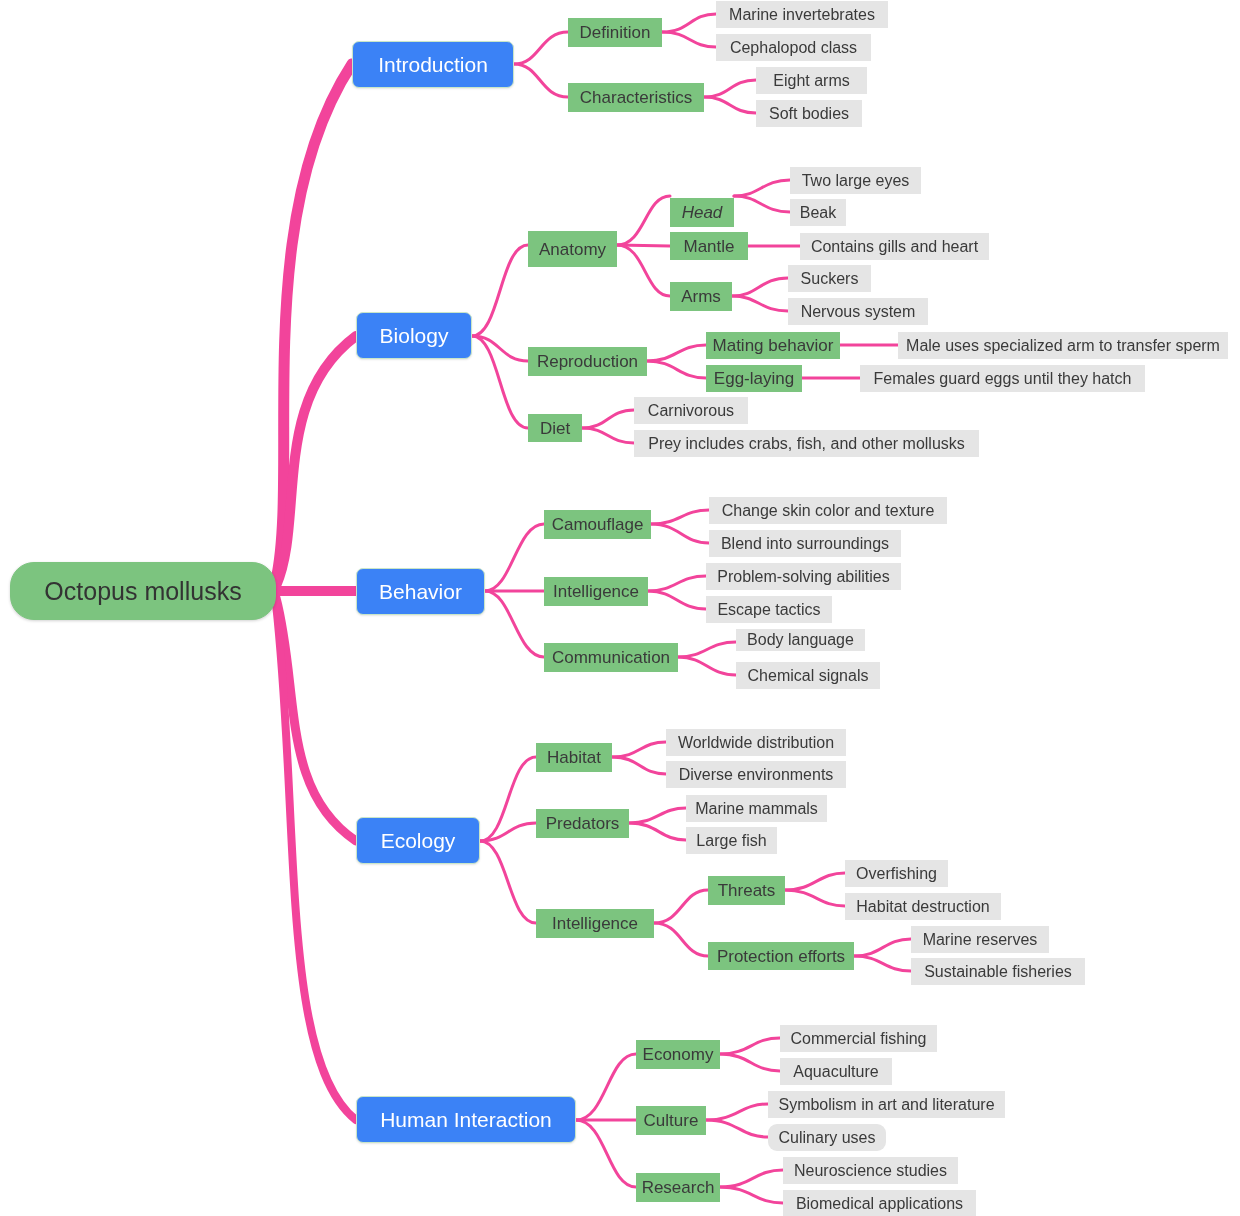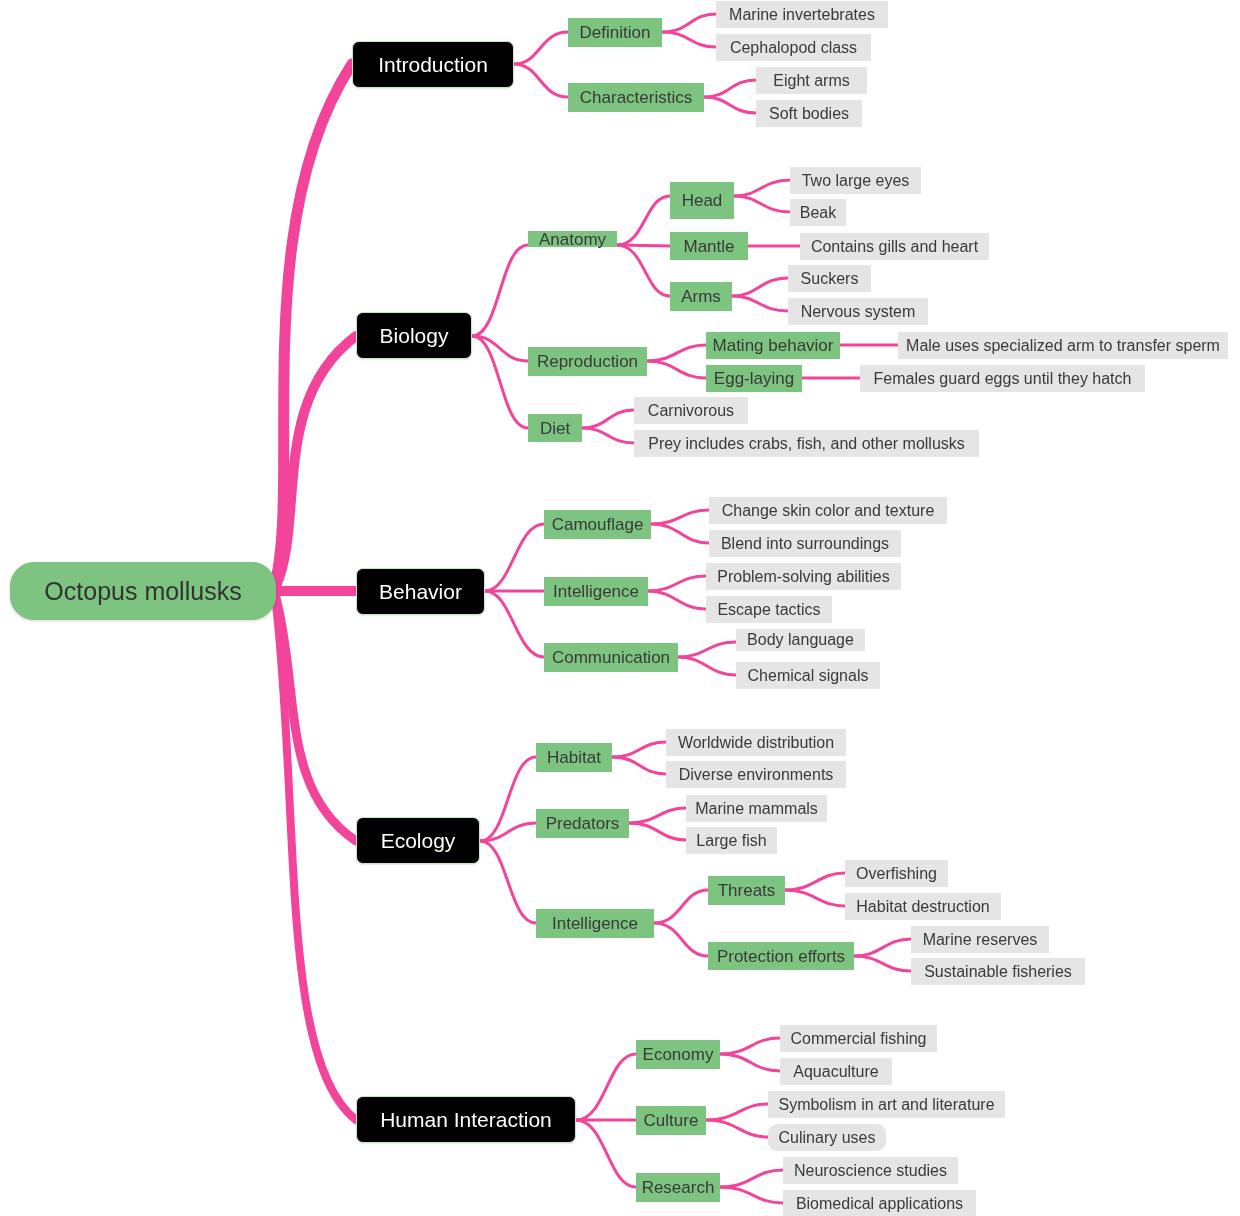--- a/index.html
+++ b/index.html
@@ -35,21 +35,21 @@
     background:#7CC47F;
     border:1px solid #7CC47F;
     color:#333333;
     font-size:25px;
     box-shadow:0 1px 3px rgba(0,0,0,0.18);
     padding:0 22px;
   }
   
   .node.lvl1{
     border-radius:7px;
-    background:#000000;
+    background:#3b82f6;
     border:1px solid #c9e6c8;
     color:#ffffff;
     font-size:21px;
     padding:0 18px;
     box-shadow:0 1px 2px rgba(0,0,0,0.10);
   }
   
   .node.lvl2{
     border-radius:0;
     background:#7CC47F;
@@ -136,22 +136,22 @@
   <div id="node-layer">
       <div class="node root" style="left: 10px; top: 562px; width: 266px; height: 58px;">Octopus mollusks</div>
       <div class="node lvl1" style="left: 352px; top: 41px; width: 162px; height: 47px;">Introduction</div>
       <div class="node lvl2" style="left: 568px; top: 18px; width: 94px; height: 29px;">Definition</div>
       <div class="node lvl3" style="left: 716px; top: 1px; width: 172px; height: 27px;">Marine invertebrates</div>
       <div class="node lvl3" style="left: 716px; top: 34px; width: 155px; height: 27px;">Cephalopod class</div>
       <div class="node lvl2" style="left: 568px; top: 83px; width: 136px; height: 29px;">Characteristics</div>
       <div class="node lvl3" style="left: 756px; top: 67px; width: 111px; height: 27px;">Eight arms</div>
       <div class="node lvl3" style="left: 756px; top: 100px; width: 106px; height: 27px;">Soft bodies</div>
       <div class="node lvl1" style="left: 356px; top: 312px; width: 116px; height: 47px;">Biology</div>
-      <div class="node lvl2" style="left: 528px; top: 231px; width: 89px; height: 16px;">Anatomy</div>
-      <div class="node lvl2" style="left: 670px; top: 182px; width: 64px; height: 37px;">Head</div>
+      <div class="node lvl2" style="left: 528px; top: 231px; width: 89px; height: 36px;">Anatomy</div>
+      <div class="node lvl2" style="left: 670px; top: 198px; width: 64px; height: 29px; font-style: italic;">Head</div>
       <div class="node lvl3" style="left: 790px; top: 167px; width: 131px; height: 27px;">Two large eyes</div>
       <div class="node lvl3" style="left: 790px; top: 199px; width: 56px; height: 27px;">Beak</div>
       <div class="node lvl2" style="left: 670px; top: 232px; width: 78px; height: 28px;">Mantle</div>
       <div class="node lvl3" style="left: 800px; top: 233px; width: 189px; height: 27px;">Contains gills and heart</div>
       <div class="node lvl2" style="left: 670px; top: 282px; width: 62px; height: 29px;">Arms</div>
       <div class="node lvl3" style="left: 788px; top: 265px; width: 83px; height: 27px;">Suckers</div>
       <div class="node lvl3" style="left: 788px; top: 298px; width: 140px; height: 27px;">Nervous system</div>
       <div class="node lvl2" style="left: 528px; top: 347px; width: 119px; height: 29px;">Reproduction</div>
       <div class="node lvl2" style="left: 706px; top: 332px; width: 134px; height: 27px;">Mating behavior</div>
       <div class="node lvl3" style="left: 898px; top: 332px; width: 330px; height: 27px; text-align: center;">Male uses specialized arm to transfer sperm</div>

